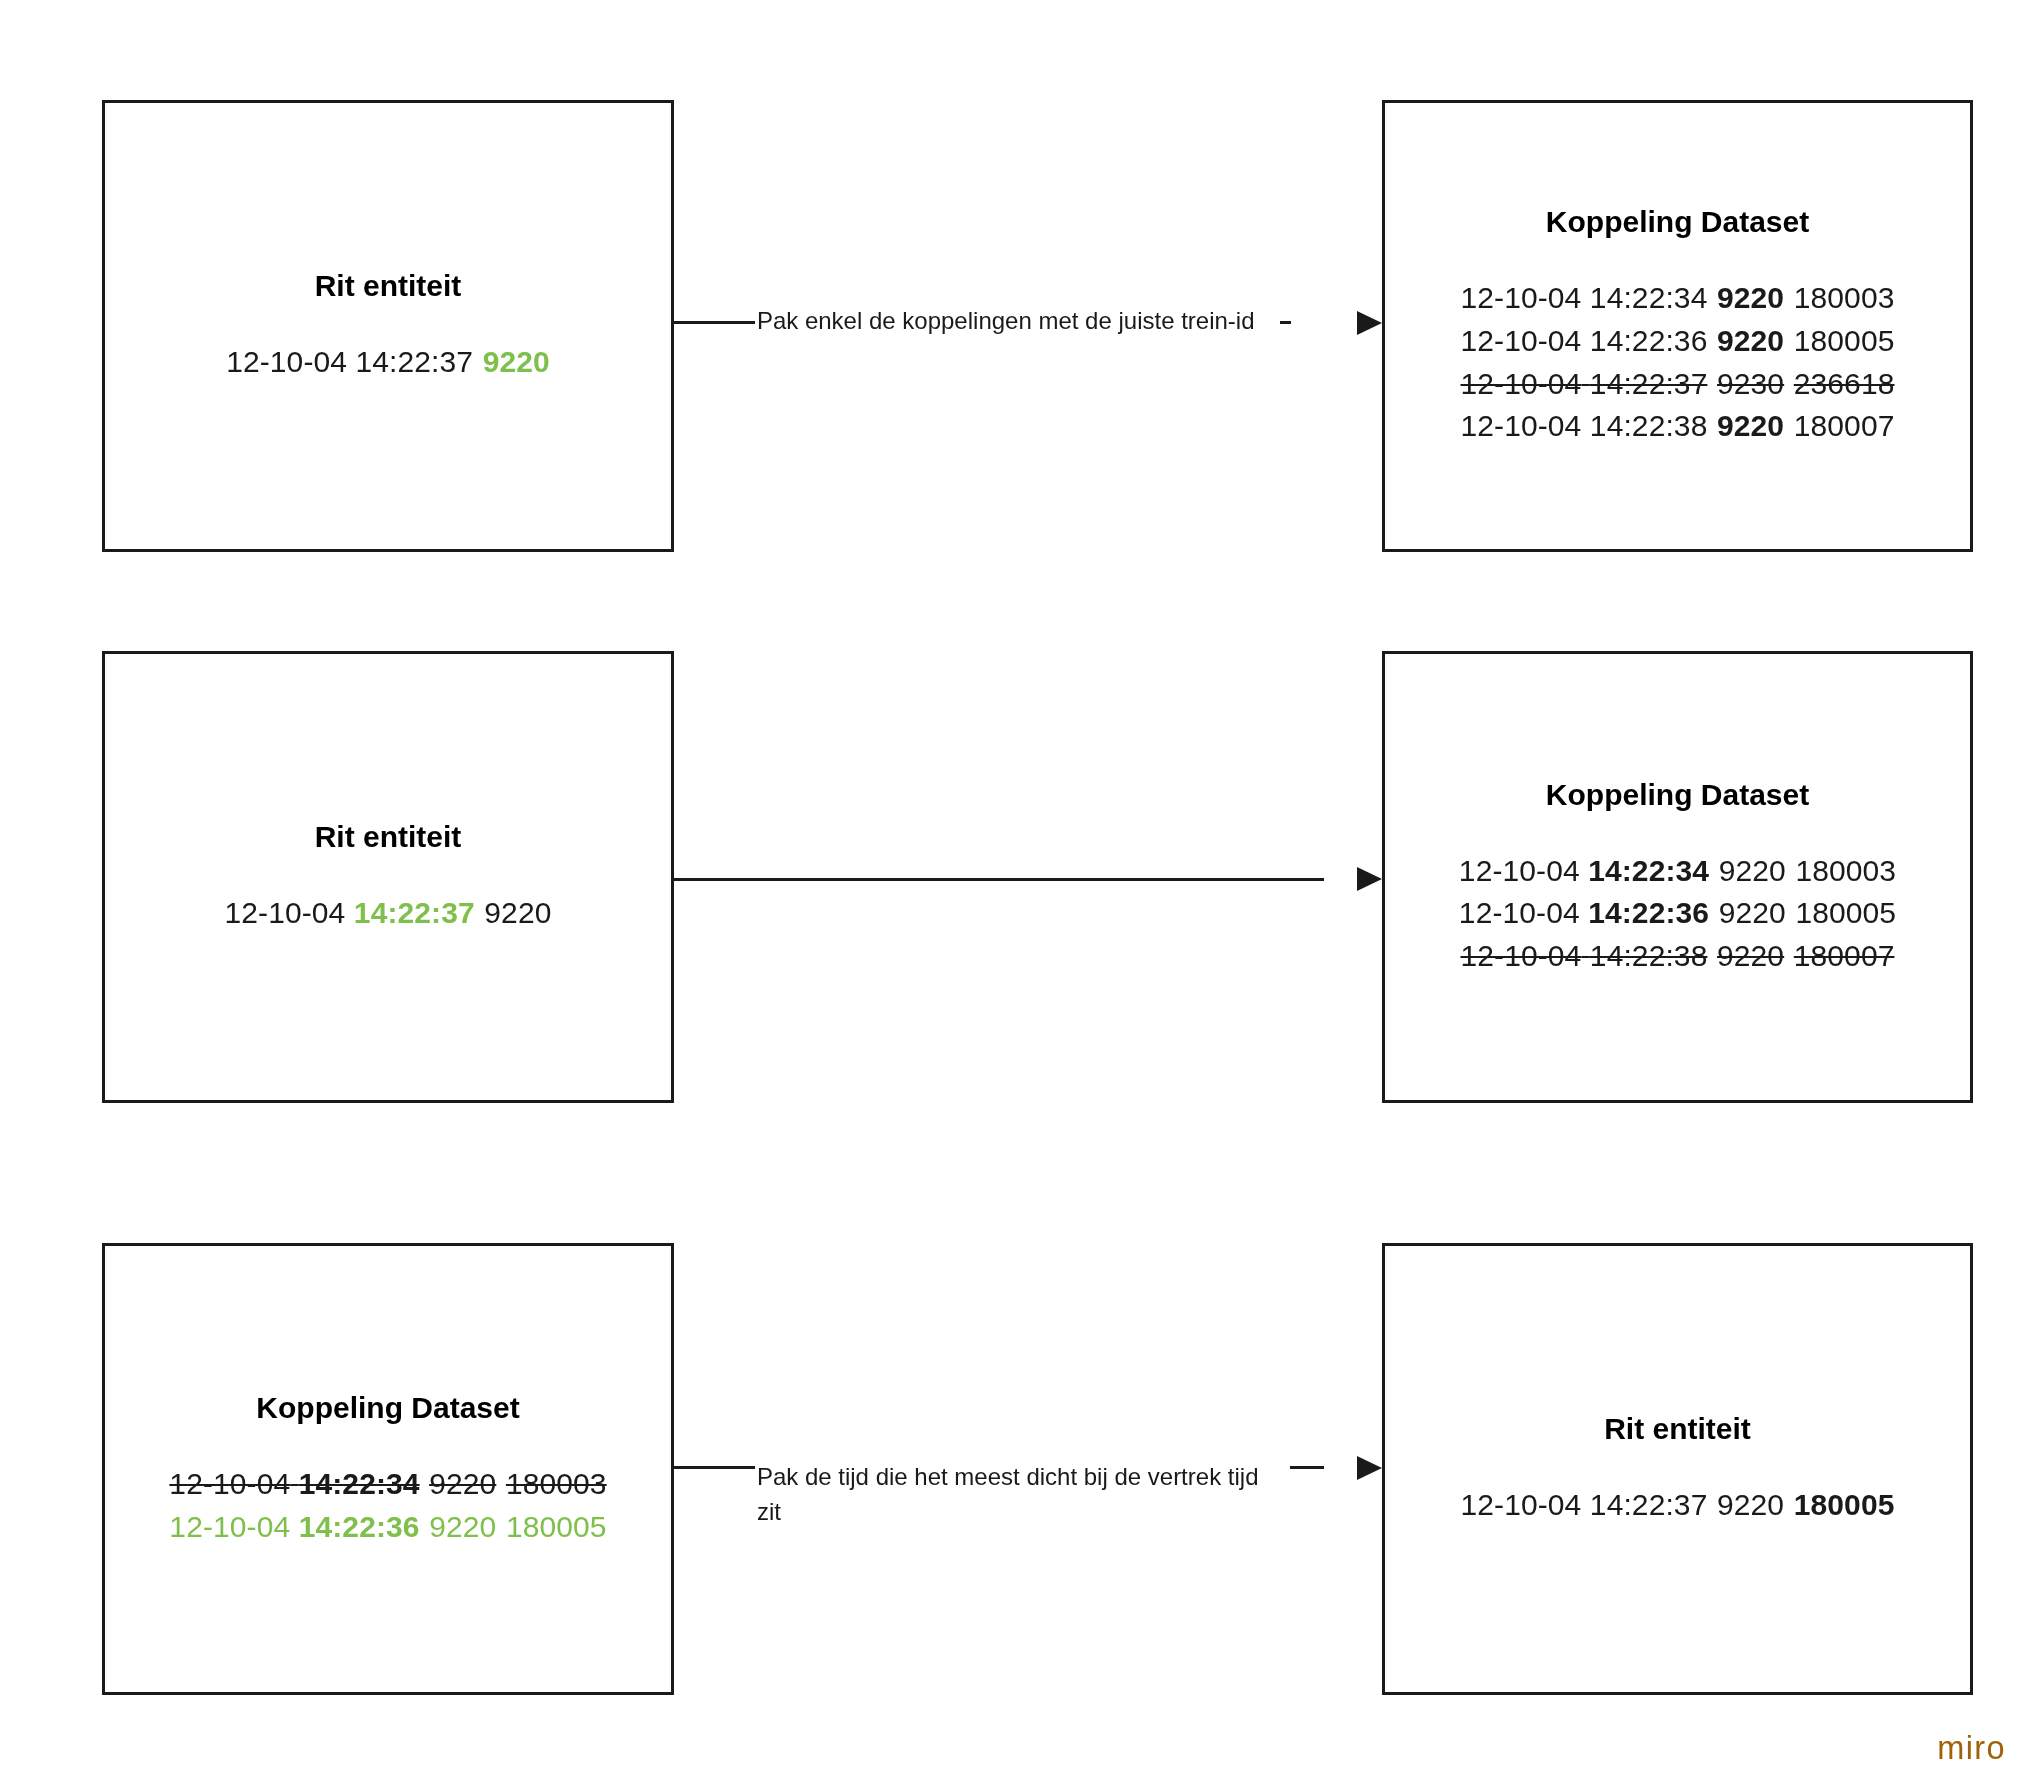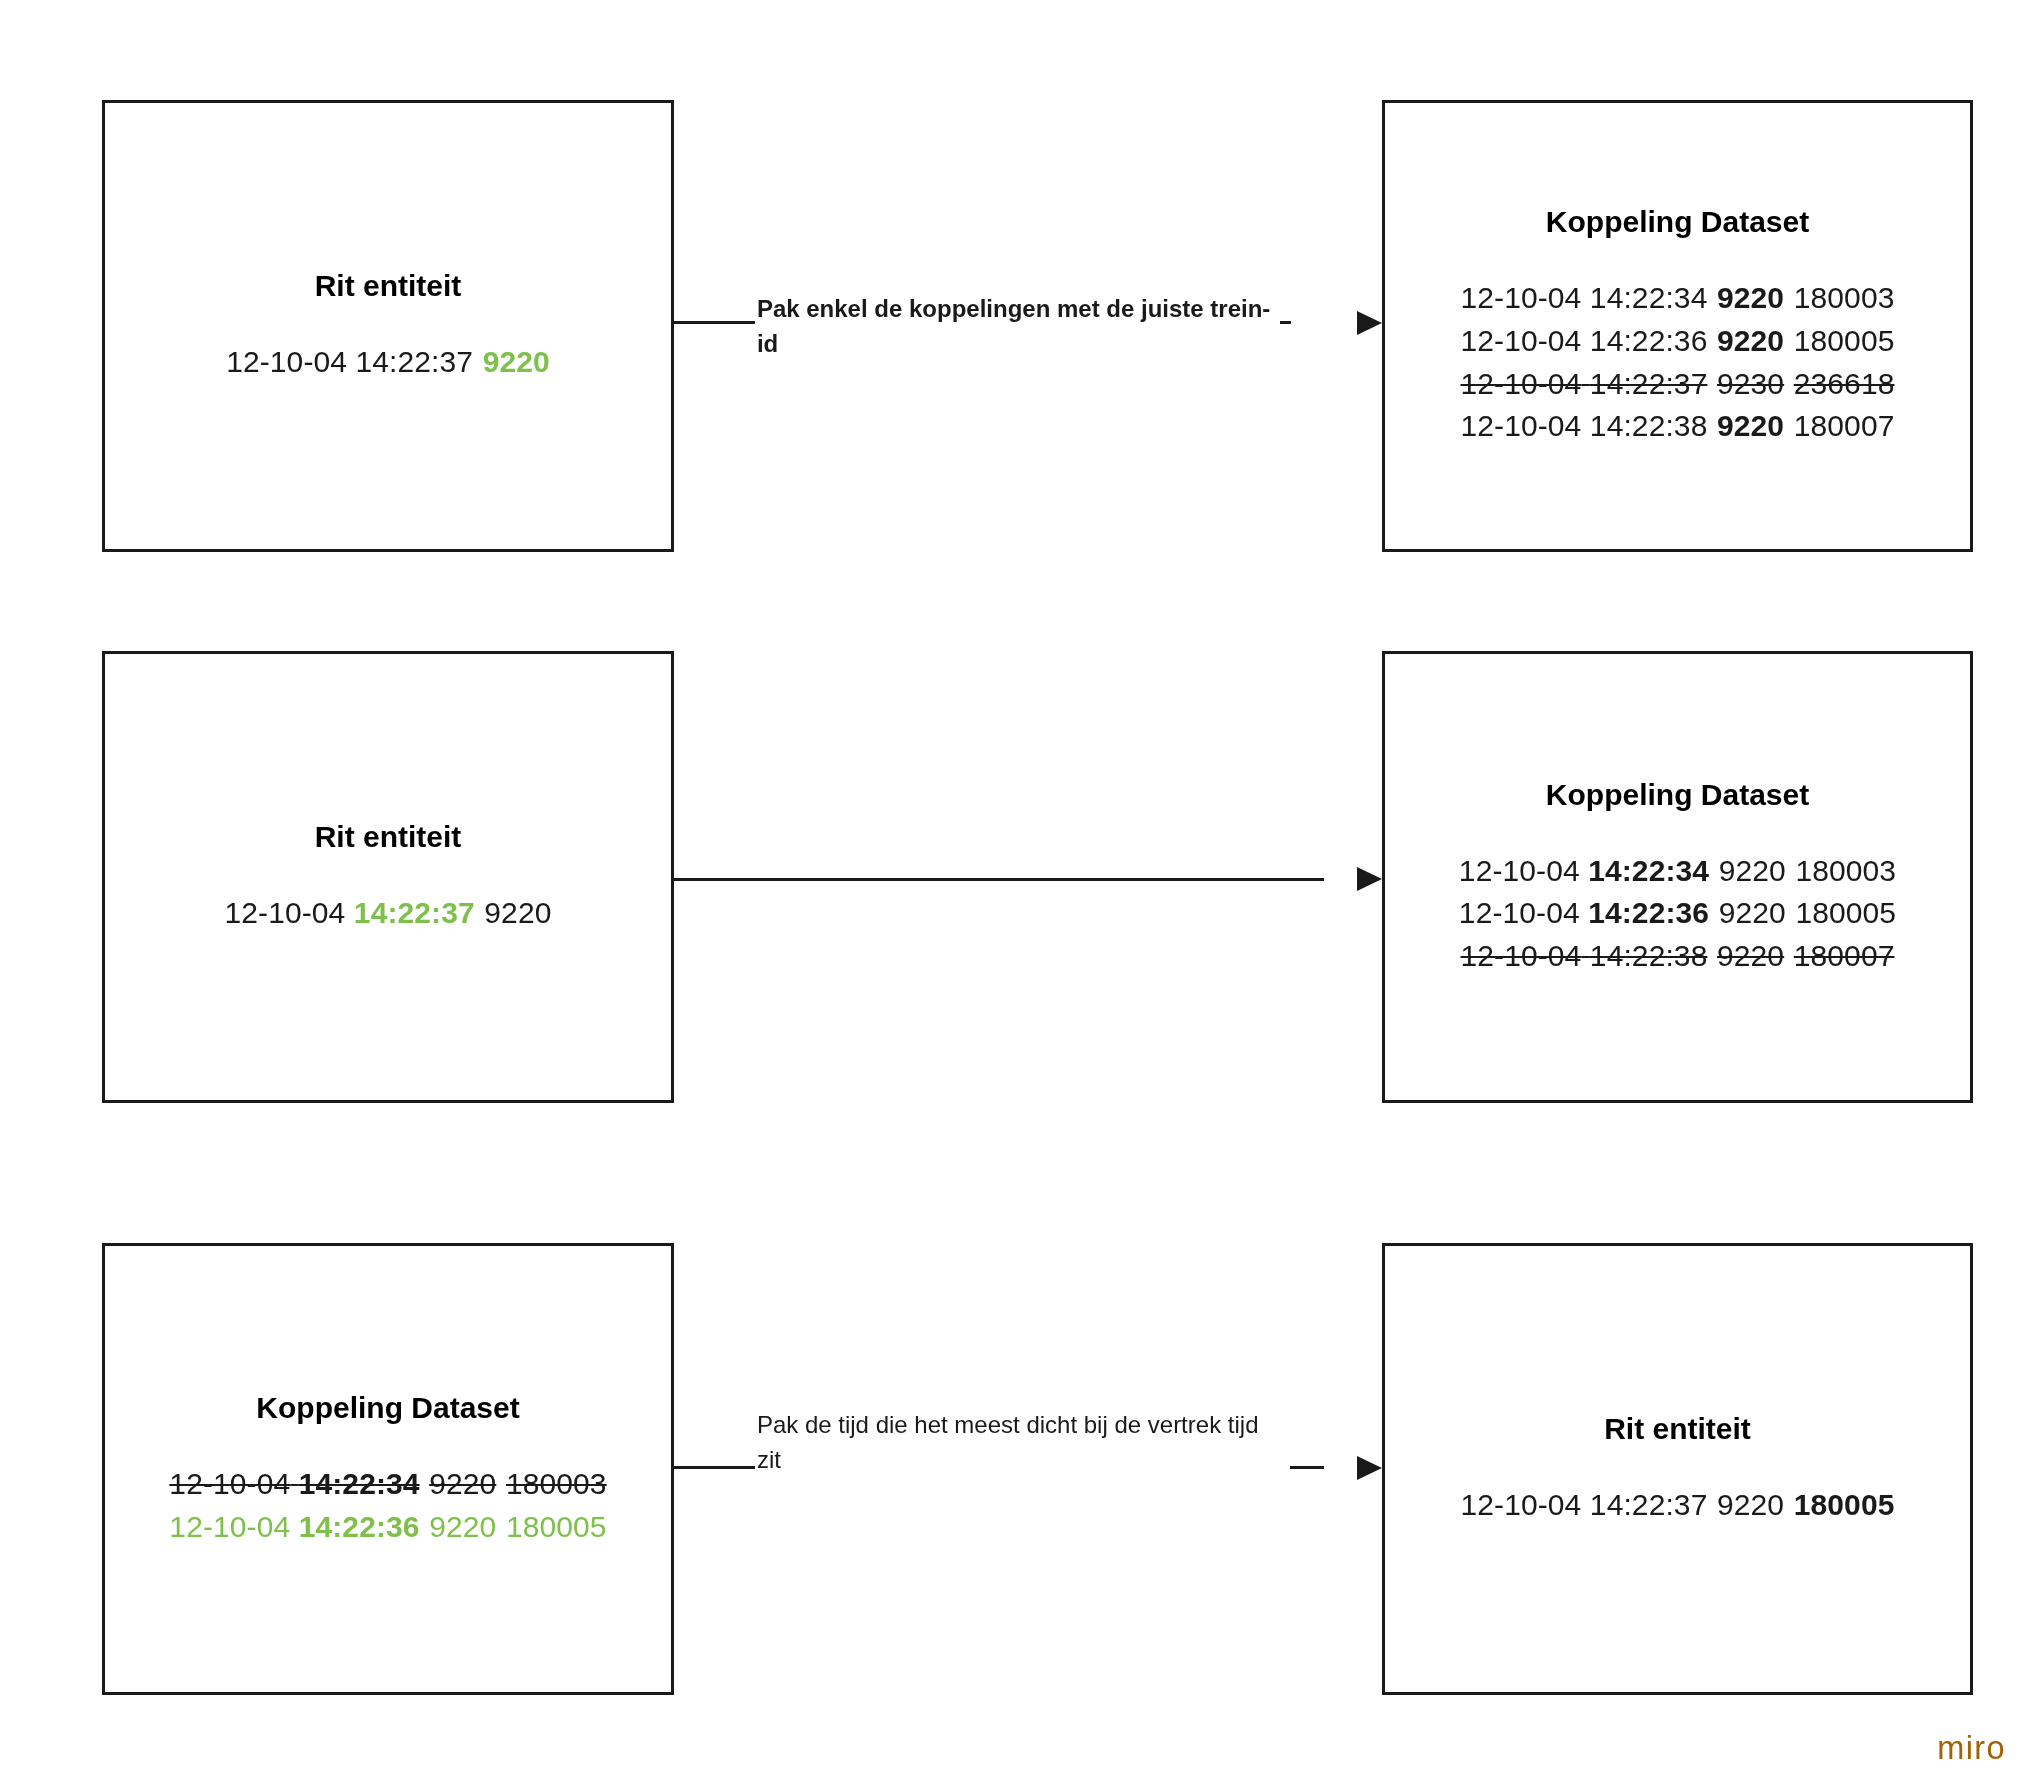--- a/index.html
+++ b/index.html
@@ -101,21 +101,21 @@
 
   <div class="box" style="left:102px; top:100px; width:572px; height:452px;">
     <div class="box-title">Rit entiteit</div>
     <div class="box-body">
         <div class="rec"><span>12-10-04</span> <span>14:22:37</span><span class="gap">&nbsp;</span><span class="g">9220</span></div>
       </div>
   </div>
 
   <div class="conn-line" style="left:674px; top:321px; width:617px;"></div>
   <div class="conn-head" style="left:1357px; top:311px;"></div>
-  <div class="conn-label" style="left:755px; top:292px; width:521px;font-weight:bold;">Pak enkel de koppelingen met de juiste trein-id</div>
+  <div class="conn-label" style="left:755px; top:304px; width:521px;">Pak enkel de koppelingen met de juiste trein-id</div>
 
   <div class="box" style="left:1382px; top:100px; width:591px; height:452px;">
     <div class="box-title">Koppeling Dataset</div>
     <div class="box-body">
         <div class="rec"><span>12-10-04</span> <span>14:22:34</span><span class="gap">&nbsp;</span><span class="b">9220</span><span class="gap">&nbsp;</span><span>180003</span></div>
         <div class="rec"><span>12-10-04</span> <span>14:22:36</span><span class="gap">&nbsp;</span><span class="b">9220</span><span class="gap">&nbsp;</span><span>180005</span></div>
         <div class="rec strike"><span>12-10-04</span> <span>14:22:37</span><span class="gap">&nbsp;</span><span>9230</span><span class="gap">&nbsp;</span><span>236618</span></div>
         <div class="rec"><span>12-10-04</span> <span>14:22:38</span><span class="gap">&nbsp;</span><span class="b">9220</span><span class="gap">&nbsp;</span><span>180007</span></div>
       </div>
   </div>
@@ -142,21 +142,21 @@
   <div class="box" style="left:102px; top:1243px; width:572px; height:452px;">
     <div class="box-title">Koppeling Dataset</div>
     <div class="box-body">
         <div class="rec strike"><span>12-10-04</span> <span class="b">14:22:34</span><span class="gap">&nbsp;</span><span>9220</span><span class="gap">&nbsp;</span><span>180003</span></div>
         <div class="rec green"><span>12-10-04</span> <span class="b">14:22:36</span><span class="gap">&nbsp;</span><span>9220</span><span class="gap">&nbsp;</span><span>180005</span></div>
       </div>
   </div>
 
   <div class="conn-line" style="left:674px; top:1466px; width:650px;"></div>
   <div class="conn-head" style="left:1357px; top:1456px;"></div>
-  <div class="conn-label" style="left:755px; top:1408px; width:531px;">Pak de tijd die het meest dicht bij de vertrek tijd zit</div>
+  <div class="conn-label" style="left:755px; top:1460px; width:531px;">Pak de tijd die het meest dicht bij de vertrek tijd zit</div>
 
   <div class="box" style="left:1382px; top:1243px; width:591px; height:452px;">
     <div class="box-title">Rit entiteit</div>
     <div class="box-body">
         <div class="rec"><span>12-10-04</span> <span>14:22:37</span><span class="gap">&nbsp;</span><span>9220</span><span class="gap">&nbsp;</span><span class="b">180005</span></div>
       </div>
   </div>
 
   <div class="watermark">miro</div>
 

